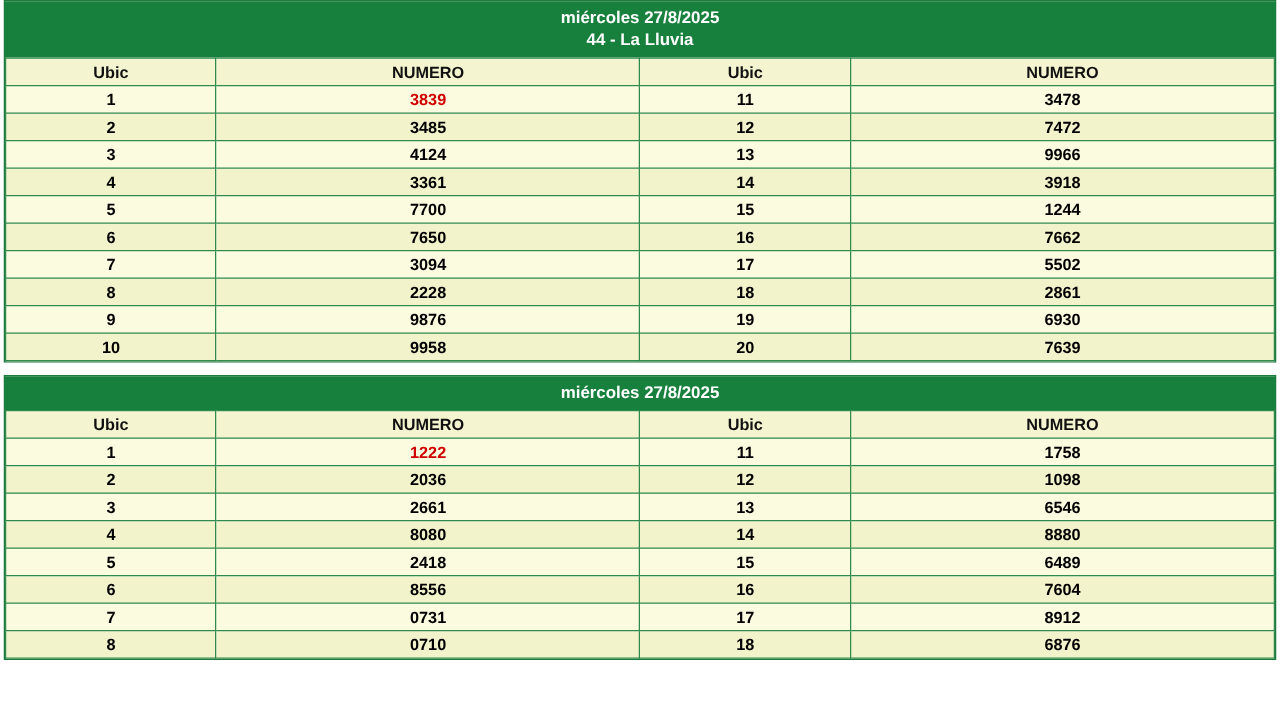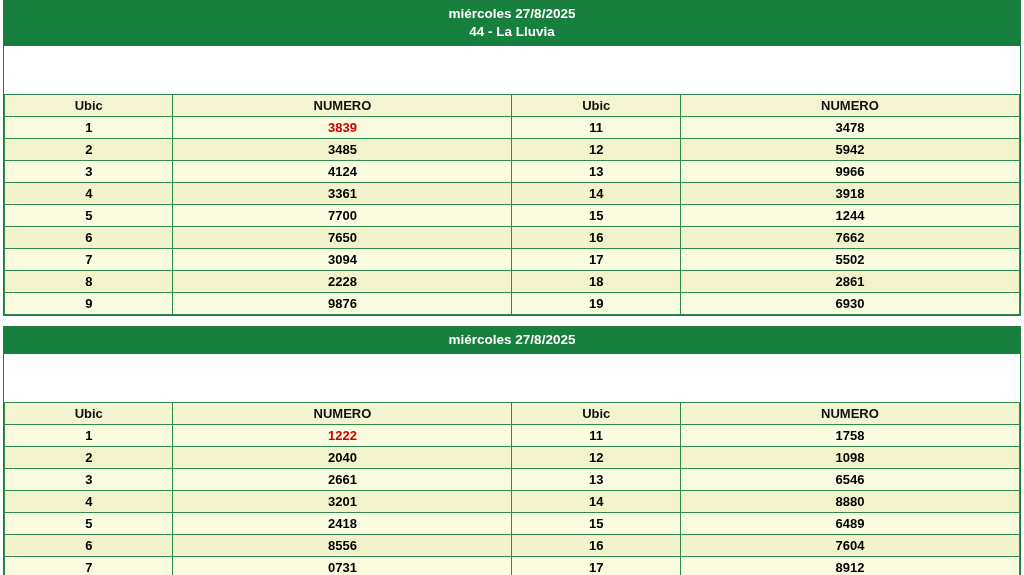--- a/index.html
+++ b/index.html
@@ -38,21 +38,20 @@
     line-height: 18px;
     padding: 4px 0 5px 0;
   }
   .board-header div {
     white-space: nowrap;
   }
   table.results {
     width: 100%;
     border-collapse: collapse;
     table-layout: fixed;
-    margin-top: 48px;
   }
   table.results th,
   table.results td {
     border: 1px solid #2f8a4e;
     text-align: center;
     font-weight: bold;
     font-size: 13px;
     height: 21px;
     line-height: 21px;
     padding: 0;
@@ -103,21 +102,21 @@
         <tr>
           <td>1</td>
           <td class="first-prize">3839</td>
           <td>11</td>
           <td>3478</td>
         </tr>
         <tr class="alt">
           <td>2</td>
           <td>3485</td>
           <td>12</td>
-          <td>5942</td>
+          <td>7472</td>
         </tr>
         <tr>
           <td>3</td>
           <td>4124</td>
           <td>13</td>
           <td>9966</td>
         </tr>
         <tr class="alt">
           <td>4</td>
           <td>3361</td>
@@ -146,20 +145,26 @@
           <td>8</td>
           <td>2228</td>
           <td>18</td>
           <td>2861</td>
         </tr>
         <tr>
           <td>9</td>
           <td>9876</td>
           <td>19</td>
           <td>6930</td>
+        </tr>
+        <tr class="alt">
+          <td>10</td>
+          <td>9958</td>
+          <td>20</td>
+          <td>7639</td>
         </tr>
       </tbody>
     </table>
   </div>
 
   <div class="board">
     <div class="board-header">
       <div>miércoles 27/8/2025</div>
     </div>
     <table class="results">
@@ -179,33 +184,33 @@
       </thead>
       <tbody>
         <tr>
           <td>1</td>
           <td class="first-prize">1222</td>
           <td>11</td>
           <td>1758</td>
         </tr>
         <tr class="alt">
           <td>2</td>
-          <td>2040</td>
+          <td>2036</td>
           <td>12</td>
           <td>1098</td>
         </tr>
         <tr>
           <td>3</td>
           <td>2661</td>
           <td>13</td>
           <td>6546</td>
         </tr>
         <tr class="alt">
           <td>4</td>
-          <td>3201</td>
+          <td>8080</td>
           <td>14</td>
           <td>8880</td>
         </tr>
         <tr>
           <td>5</td>
           <td>2418</td>
           <td>15</td>
           <td>6489</td>
         </tr>
         <tr class="alt">

